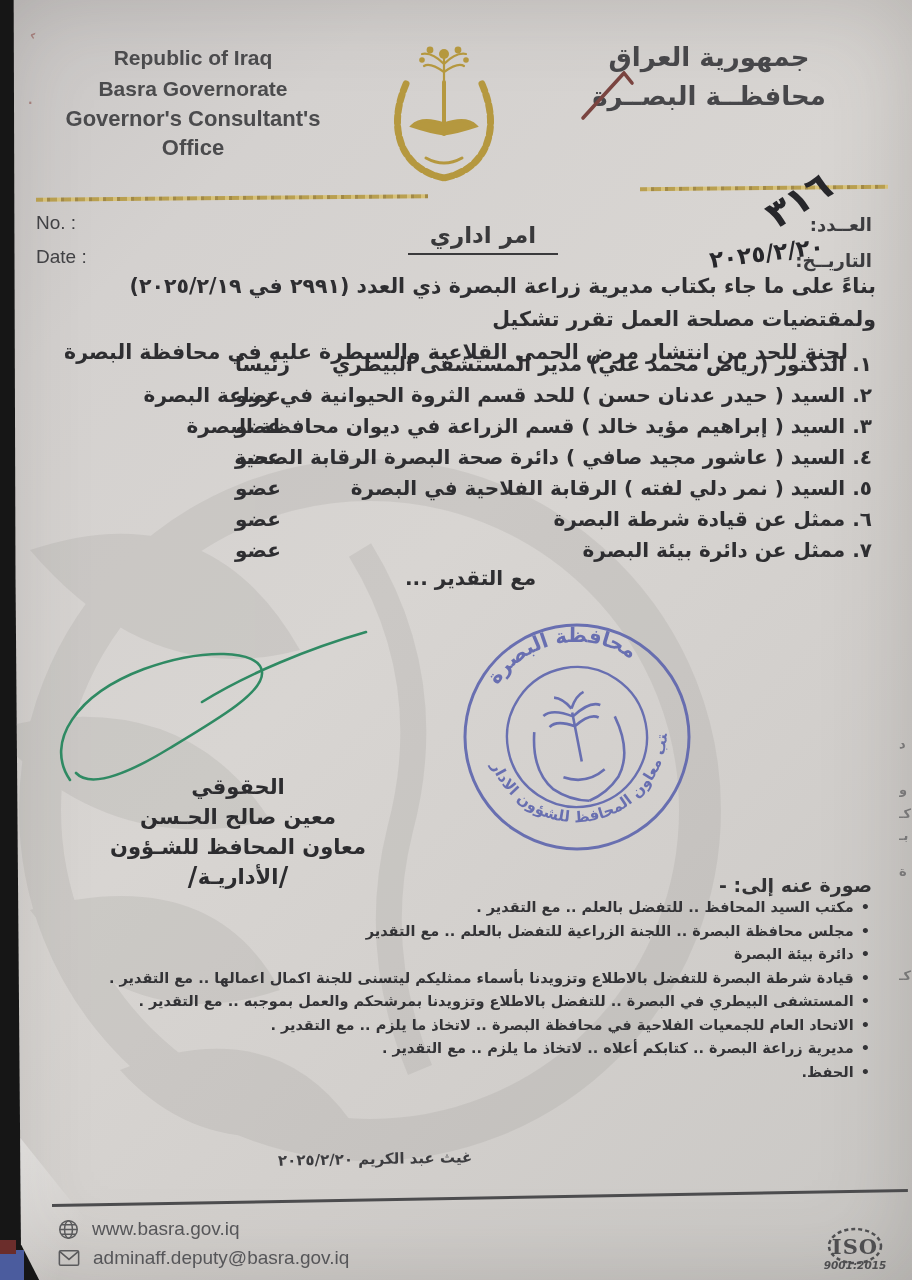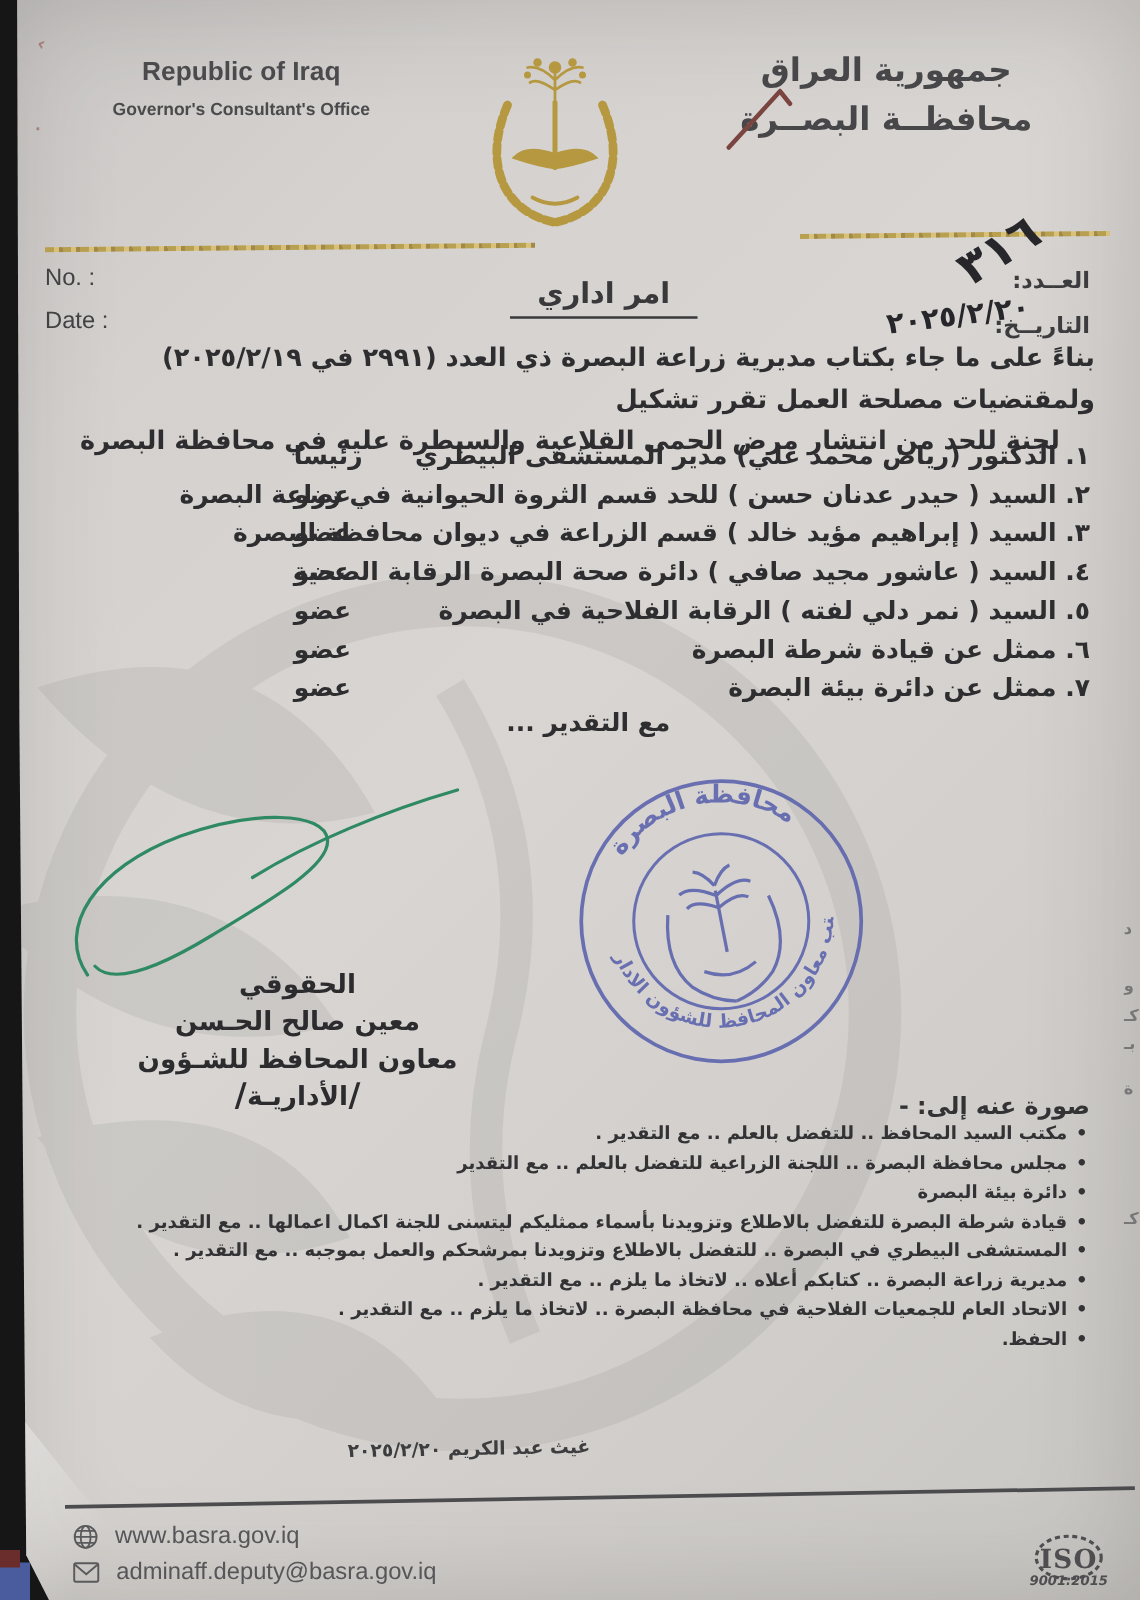--- a/index.html
+++ b/index.html
@@ -16,21 +16,21 @@
   .crease{position:absolute;left:14px;top:1130px;width:120px;height:150px;
     background:linear-gradient(115deg,rgba(255,255,255,.38),rgba(255,255,255,0) 60%);
     clip-path:polygon(0 0,100% 100%,0 100%);}
   .txt{position:absolute;color:#39393b;}
   .en{font-family:"Liberation Sans","DejaVu Sans",sans-serif;}
   .ar{direction:rtl;font-weight:700;}
   
   .hdr-en{left:48px;top:42px;width:290px;text-align:center;color:#4b4b4d;font-weight:600;}
   .hdr-en .l1{font-size:21px;line-height:31px;}
   .hdr-en .l2{font-size:21px;line-height:31px;}
-  .hdr-en .l3{font-size:14px;line-height:29px;}
+  .hdr-en .l3{font-size:22px;line-height:29px;}
   .hdr-en .l4{font-size:18px;line-height:28px;}
   .hdr-ar{right:38px;top:38px;width:330px;text-align:center;color:#47474a;}
   .hdr-ar .a1{font-size:26px;line-height:38px;}
   .hdr-ar .a2{font-size:26px;line-height:40px;letter-spacing:1px;}
   .hdr-ar .a3{font-size:19px;line-height:32px;}
   .goldline{position:absolute;height:4px;
     background:repeating-linear-gradient(90deg,#b69a42 0 7px,#d8c070 7px 11px,#9c8136 11px 14px);
     opacity:.9;}
   .gl-left{left:36px;top:196px;width:392px;transform:rotate(-.5deg);}
   .gl-right{left:640px;top:186px;width:248px;transform:rotate(-.6deg);}
@@ -95,20 +95,21 @@
         <path d="M20 300 Q210 250 300 390 Q140 430 20 300"></path>
         <path d="M60 480 Q240 430 310 560 Q160 610 60 480"></path>
         <path d="M150 640 Q300 580 380 690 Q240 740 150 640"></path>
       </g>
       <circle cx="400" cy="380" r="330" fill="none" stroke="#8f8d89" stroke-width="42"></circle>
       <path d="M390 120 Q470 250 430 400 Q400 520 450 640" fill="none" stroke="#8f8d89" stroke-width="26"></path>
     </svg>
 
     <div class="txt en hdr-en">
       <div class="l1">Republic of Iraq</div>
+      <div class="l2">Basra Governorate</div>
       <div class="l3">Governor's Consultant's  Office</div>
     </div>
 
     <svg style="position:absolute;left:382px;top:38px;" width="125" height="150" viewBox="0 0 125 150">
       <g stroke="#b5983f" fill="none" stroke-linecap="round">
         <g stroke-width="2.2">
           <path d="M62 42 V18 M62 26 Q50 14 40 16 M62 26 Q74 14 84 16 M62 34 Q48 24 42 28 M62 34 Q76 24 82 28"></path>
           <circle cx="62" cy="16" r="5" fill="#b5983f" stroke="none"></circle>
           <circle cx="48" cy="12" r="3.4" fill="#b5983f" stroke="none"></circle>
           <circle cx="76" cy="12" r="3.4" fill="#b5983f" stroke="none"></circle>
@@ -223,22 +224,22 @@
     </div>
     <div class="txt slashes">/         /</div>
 
     <div class="txt ar copies-head">صورة عنه إلى: -</div>
     <div class="copies">
       <div class="ci"><span class="b">•</span><span>مكتب السيد المحافظ .. للتفضل بالعلم .. مع التقدير .</span></div>
       <div class="ci"><span class="b">•</span><span>مجلس محافظة البصرة .. اللجنة الزراعية للتفضل بالعلم .. مع التقدير</span></div>
       <div class="ci"><span class="b">•</span><span>دائرة بيئة البصرة</span></div>
       <div class="ci"><span class="b">•</span><span>قيادة شرطة البصرة  للتفضل بالاطلاع وتزويدنا بأسماء ممثليكم ليتسنى للجنة اكمال اعمالها .. مع التقدير .</span></div>
       <div class="ci"><span class="b">•</span><span>المستشفى البيطري في البصرة .. للتفضل بالاطلاع وتزويدنا بمرشحكم والعمل بموجبه .. مع التقدير .</span></div>
+      <div class="ci"><span class="b">•</span><span>الاتحاد العام للجمعيات الفلاحية في محافظة البصرة .. لاتخاذ ما يلزم .. مع التقدير .</span></div>
       <div class="ci"><span class="b">•</span><span>مديرية زراعة البصرة .. كتابكم أعلاه .. لاتخاذ ما يلزم .. مع التقدير .</span></div>
-      <div class="ci"><span class="b">•</span><span>الاتحاد العام للجمعيات الفلاحية في محافظة البصرة .. لاتخاذ ما يلزم .. مع التقدير .</span></div>
       <div class="ci"><span class="b">•</span><span>الحفظ.</span></div>
     </div>
 
     <div class="edge-frag" style="top:736px;">د</div>
     <div class="edge-frag" style="top:782px;">و</div>
     <div class="edge-frag" style="top:806px;">كـ</div>
     <div class="edge-frag" style="top:828px;">بـ</div>
     <div class="edge-frag" style="top:864px;">ة</div>
     <div class="edge-frag" style="top:968px;">اكـ</div>
 

